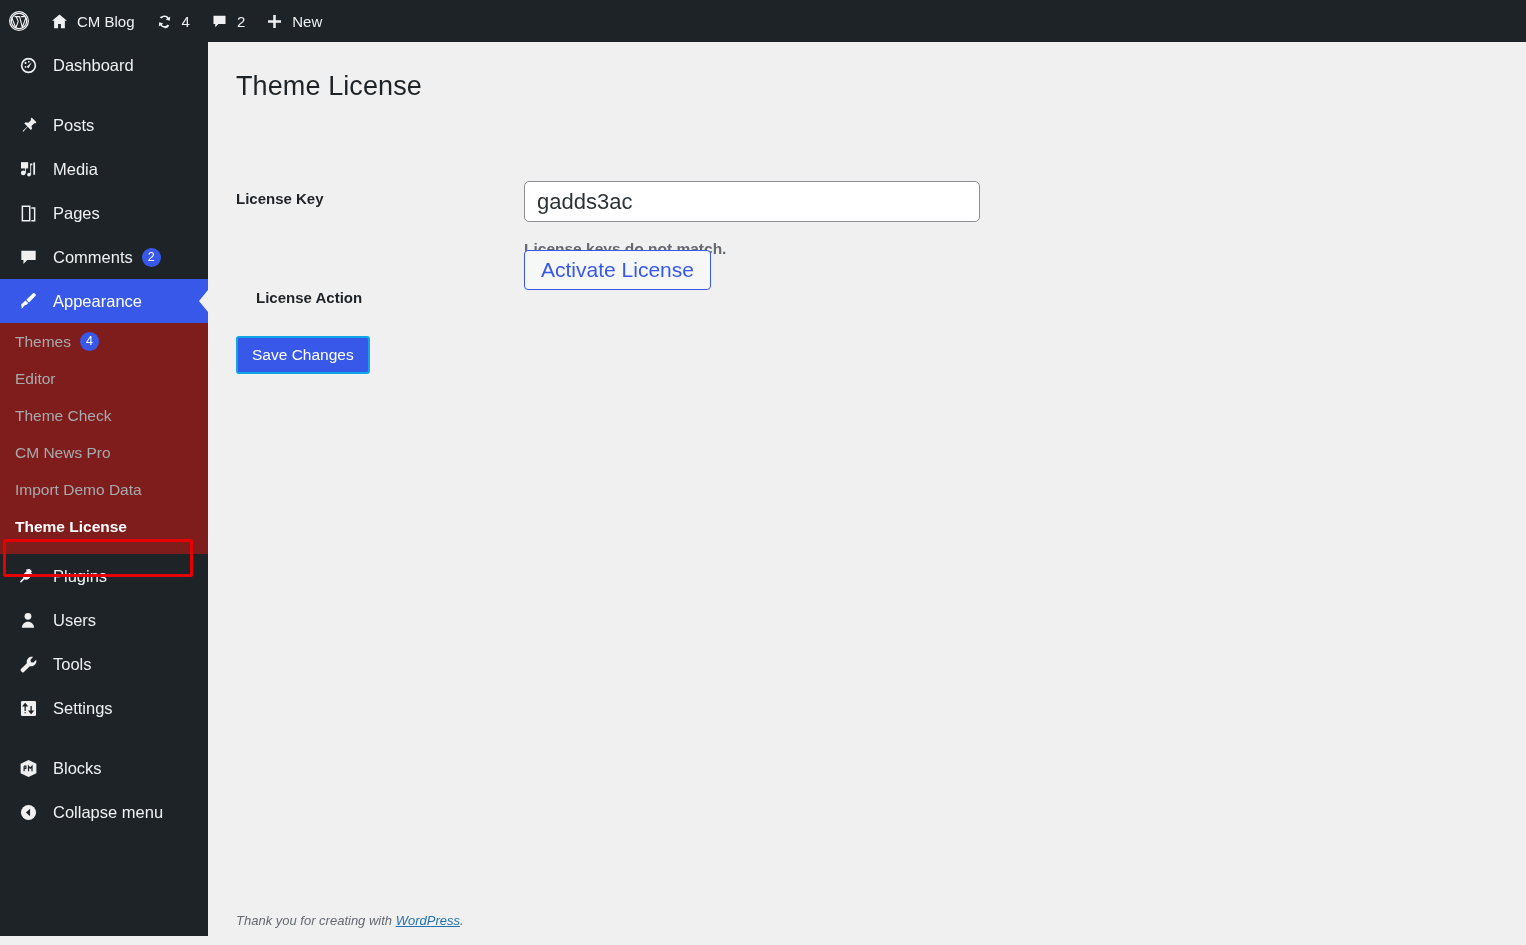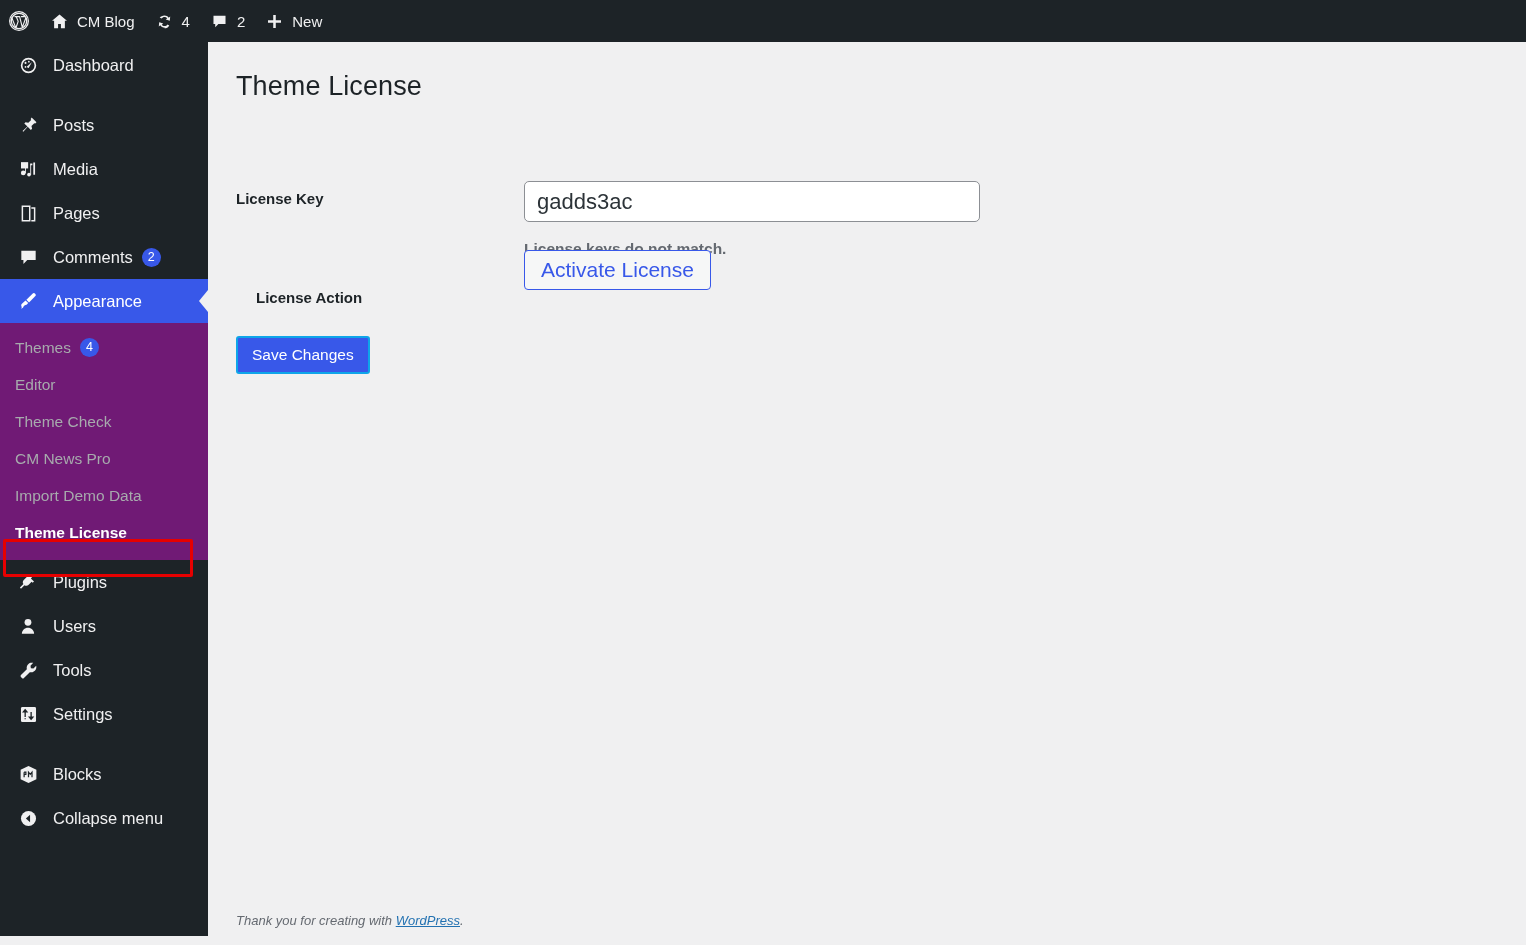--- a/index.html
+++ b/index.html
@@ -90,22 +90,22 @@
     display: inline-flex; align-items: center; justify-content: center;
     min-width: 19px; height: 19px;
     margin-left: 9px; padding: 0 5px;
     border-radius: 10px;
     background: #3858e9; color: #fff;
     font-size: 12.5px; line-height: 1;
   }
 
   
   .submenu {
-    background: #701a75;
-    padding: 6px 0 9px 0;
+    background: #7f1d1d;
+    padding: 0 0 9px 0;
   }
   .submenu-item {
     display: flex; align-items: center;
     height: 37px; padding-left: 15px;
     color: #a7aaad;
     font-size: 15.5px;
     text-decoration: none;
     cursor: pointer;
   }
   .submenu-item.cur {

